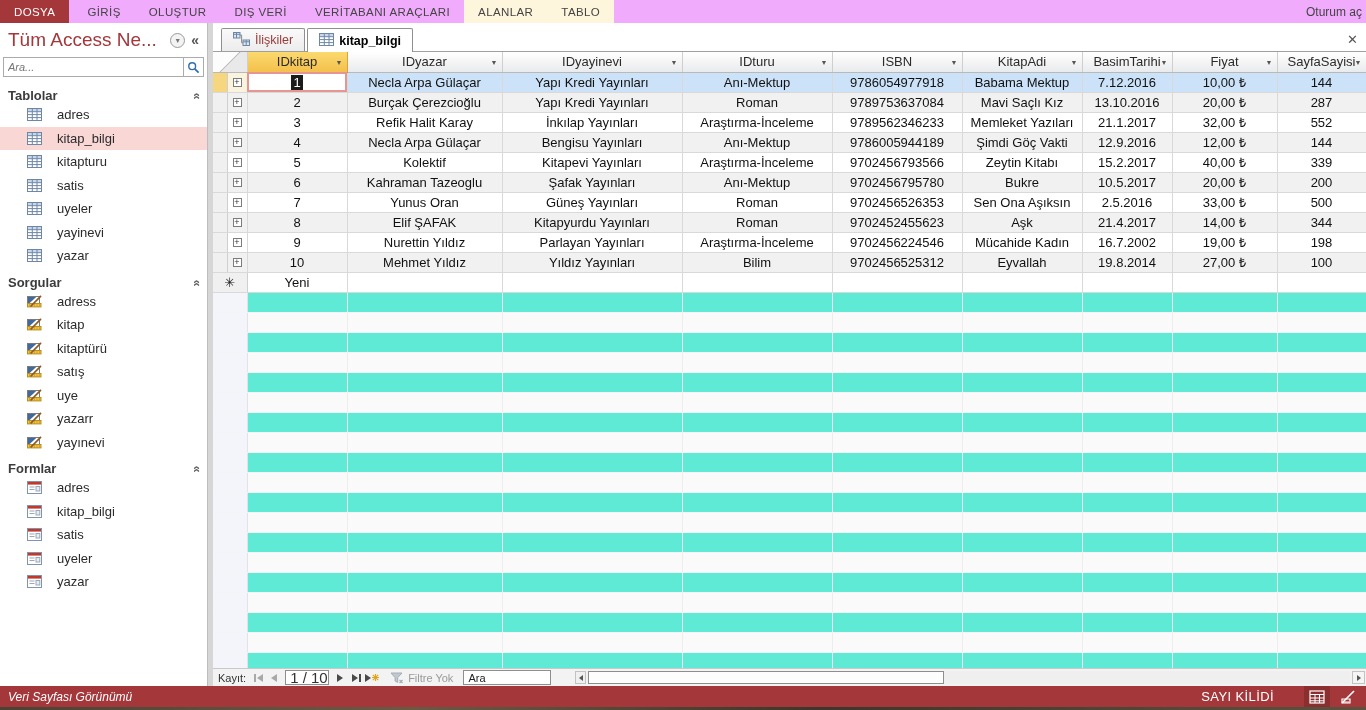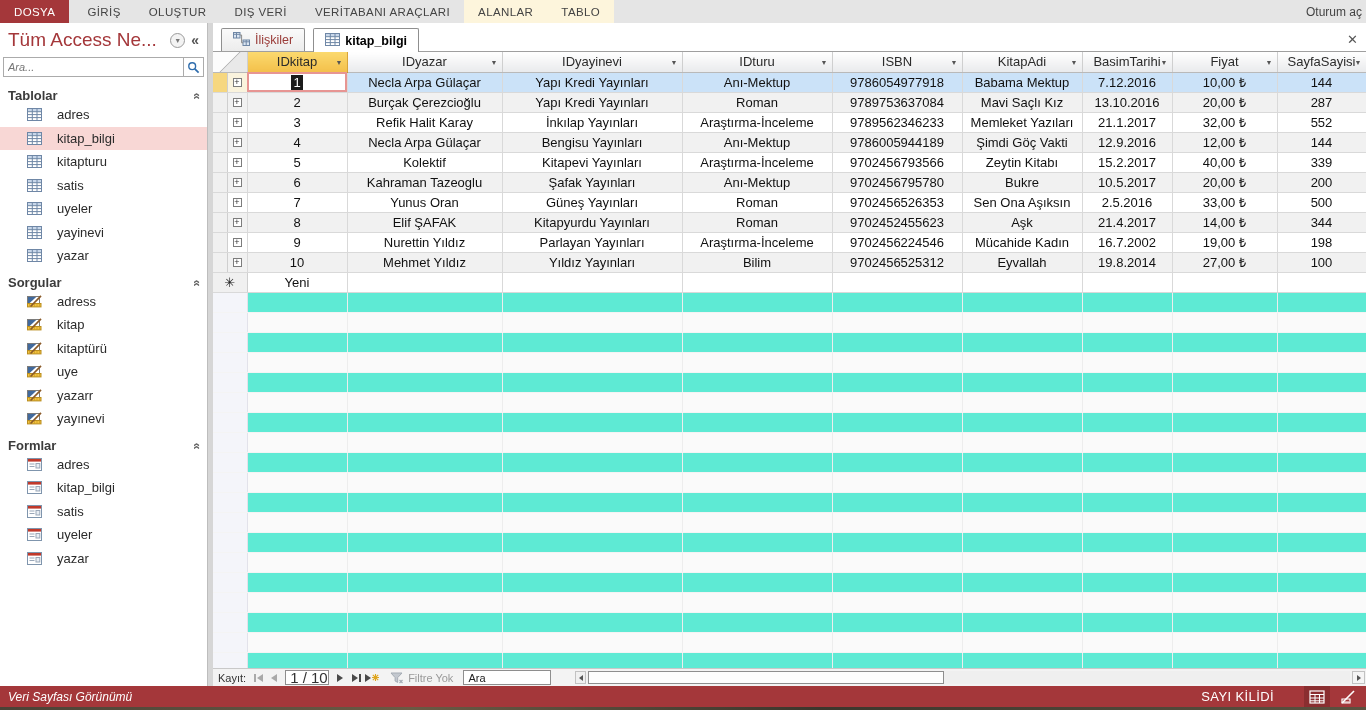--- a/index.html
+++ b/index.html
@@ -1,20 +1,20 @@
 <!DOCTYPE html>
 <html><head>
 <meta charset="utf-8">
 <style>
   * { margin:0; padding:0; box-sizing:border-box; }
   html,body { width:1366px; height:710px; overflow:hidden; font-family:"Liberation Sans", sans-serif; background:#fff; }
   .app { position:relative; width:1366px; height:710px; background:#fff; }
 
   
-  .ribbon-bar { position:absolute; top:0; left:0; width:1366px; height:23px; background:#e5e5e5; display:flex; align-items:stretch; }
+  .ribbon-bar { position:absolute; top:0; left:0; width:1366px; height:23px; background:#f0abfc; display:flex; align-items:stretch; }
   .ribbon-tabs { display:flex; align-items:stretch; }
   .ribbon-tab { display:flex; align-items:center; padding:0 14px; font-size:11.5px; color:#444; letter-spacing:.4px; cursor:pointer; white-space:nowrap; }
   .ribbon-tab.file { background:#A4373A; color:#fff; margin-right:4px; }
   .ribbon-tab.contextual { background:#FDF5DC; }
   .sign-in { position:absolute; right:2px; top:0; height:23px; display:flex; align-items:center; font-size:12px; color:#444; padding:0 2px; white-space:nowrap; }
 
   
   .content { position:absolute; top:23px; left:0; width:1366px; height:663px; }
   .nav-pane { position:absolute; left:0; top:0; width:208px; height:663px; background:#fff; border-right:1px solid #bdbdbd; overflow:hidden; }
   .area-divider { position:absolute; left:208px; top:0; width:5px; height:663px; background:#d6d6d6; }
@@ -31,21 +31,21 @@
   .nav-group-header { display:flex; align-items:flex-end; height:22px; padding:0 6px 0 8px; font-size:13px; font-weight:bold; color:#3c3c3c; cursor:pointer; }
   .nav-group-header .gh-label { flex:1; }
   .chev-up { display:inline-block; transform:rotate(90deg); font-size:12px; color:#666; }
   .nav-item { display:flex; align-items:center; height:23.5px; padding-left:26px; font-size:13px; color:#2b2b2b; cursor:pointer; }
   .nav-item .ni-icon { width:17px; display:flex; justify-content:center; margin-right:14px; }
   .nav-item.selected { background:#F8D7D5; }
 
   
   .tab-bar { position:relative; height:29px; border-bottom:1px solid #9f9f9f; background:#fff; }
   .doc-tabs { position:absolute; left:8px; bottom:-1px; display:flex; }
-  .doc-tab { display:flex; align-items:center; gap:5px; height:23px; padding:0 11px; border:1px solid #8f8f8f; border-bottom:none; border-radius:2px 2px 0 0; background:linear-gradient(#fafafa,#ececec); font-size:12.5px; color:#9a3b38; margin-right:8px; cursor:pointer; }
+  .doc-tab { display:flex; align-items:center; gap:5px; height:23px; padding:0 11px; border:1px solid #8f8f8f; border-bottom:none; border-radius:2px 2px 0 0; background:linear-gradient(#fafafa,#ececec); font-size:12.5px; color:#9a3b38; margin-right:2px; cursor:pointer; }
   .doc-tab.active { background:#fff; color:#000; font-weight:bold; height:24px; }
   .doc-close { position:absolute; right:8px; bottom:5px; font-size:13px; color:#555; cursor:pointer; line-height:1; }
 
   
   .grid { position:relative; height:616px; overflow:hidden; background:#5eead4; }
   table.sheet { border-collapse:collapse; table-layout:fixed; width:1153px; }
   table.sheet td, table.sheet th { padding:0; height:20px; font-size:13px; font-weight:normal; overflow:hidden; white-space:nowrap; text-align:center; }
   th.hcell { background:linear-gradient(#ffffff,#e9eaec); border-right:1px solid #cfcfcf; border-bottom:1px solid #b9b9b9; color:#2b2b2b; position:relative; cursor:pointer; }
   th.hcell .harrow { position:absolute; right:4px; top:7px; font-size:7px; color:#555; }
   th.hcell.sel { background:linear-gradient(#fbd96e,#f3c04b); border-right:1px solid #d8a43a; border-bottom:1px solid #c8952e; }
@@ -237,20 +237,32 @@
             <span class="ni-icon">
               <svg width="15" height="13" viewBox="0 0 15 13">
                 <rect x="0.5" y="1.5" width="12" height="9.5" fill="#fff" stroke="#7b7b7b"></rect>
                 <path d="M1 2 h8.2 L1 9.6 Z" fill="#41699c"></path>
                 <rect x="0.5" y="8.5" width="13.5" height="3.4" fill="#f2c23e" stroke="#b98d1f"></rect>
                 <path d="M2.5 8.5 v3 M5 8.5 v3 M7.5 8.5 v3 M10 8.5 v3 M12.5 8.5 v3" stroke="#c79a28" stroke-width="0.7"></path>
                 <path d="M3.5 11.5 L14 0.8" stroke="#8a5a28" stroke-width="1.7"></path>
               </svg>
             </span>
             <span>kitaptürü</span>
+          </div>
+          <div class="nav-item">
+            <span class="ni-icon">
+              <svg width="15" height="13" viewBox="0 0 15 13">
+                <rect x="0.5" y="1.5" width="12" height="9.5" fill="#fff" stroke="#7b7b7b"></rect>
+                <path d="M1 2 h8.2 L1 9.6 Z" fill="#41699c"></path>
+                <rect x="0.5" y="8.5" width="13.5" height="3.4" fill="#f2c23e" stroke="#b98d1f"></rect>
+                <path d="M2.5 8.5 v3 M5 8.5 v3 M7.5 8.5 v3 M10 8.5 v3 M12.5 8.5 v3" stroke="#c79a28" stroke-width="0.7"></path>
+                <path d="M3.5 11.5 L14 0.8" stroke="#8a5a28" stroke-width="1.7"></path>
+              </svg>
+            </span>
+            <span>satış</span>
           </div>
           <div class="nav-item">
             <span class="ni-icon">
               <svg width="15" height="13" viewBox="0 0 15 13">
                 <rect x="0.5" y="1.5" width="12" height="9.5" fill="#fff" stroke="#7b7b7b"></rect>
                 <path d="M1 2 h8.2 L1 9.6 Z" fill="#41699c"></path>
                 <rect x="0.5" y="8.5" width="13.5" height="3.4" fill="#f2c23e" stroke="#b98d1f"></rect>
                 <path d="M2.5 8.5 v3 M5 8.5 v3 M7.5 8.5 v3 M10 8.5 v3 M12.5 8.5 v3" stroke="#c79a28" stroke-width="0.7"></path>
                 <path d="M3.5 11.5 L14 0.8" stroke="#8a5a28" stroke-width="1.7"></path>
               </svg>

